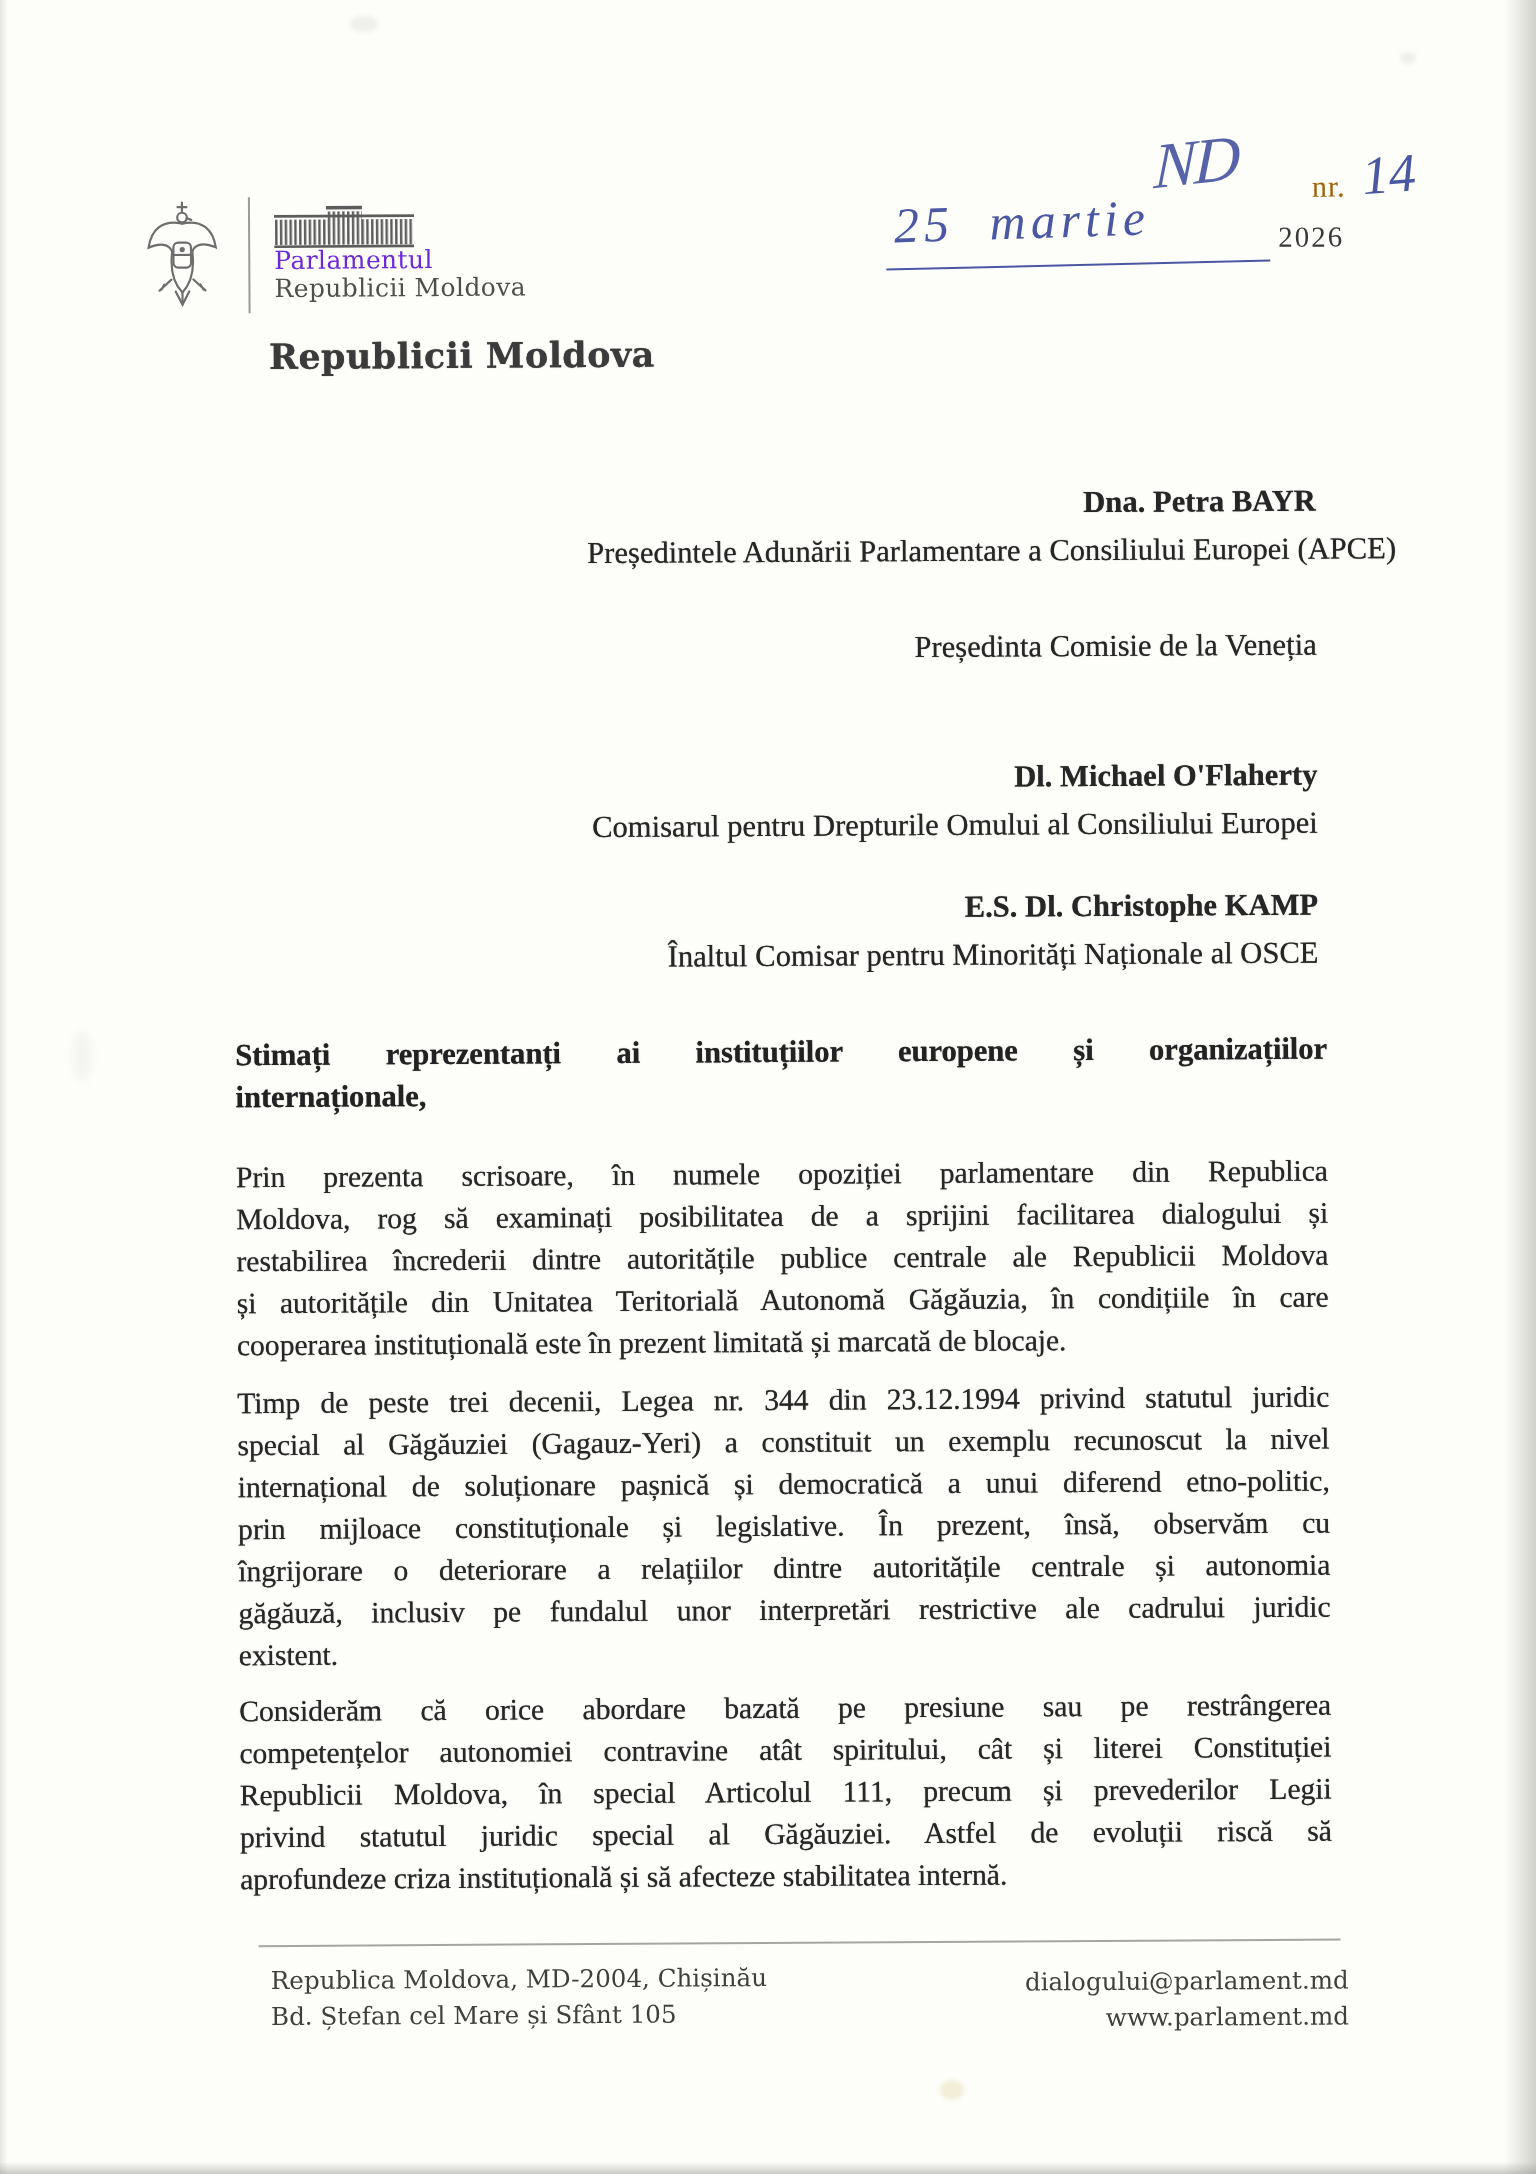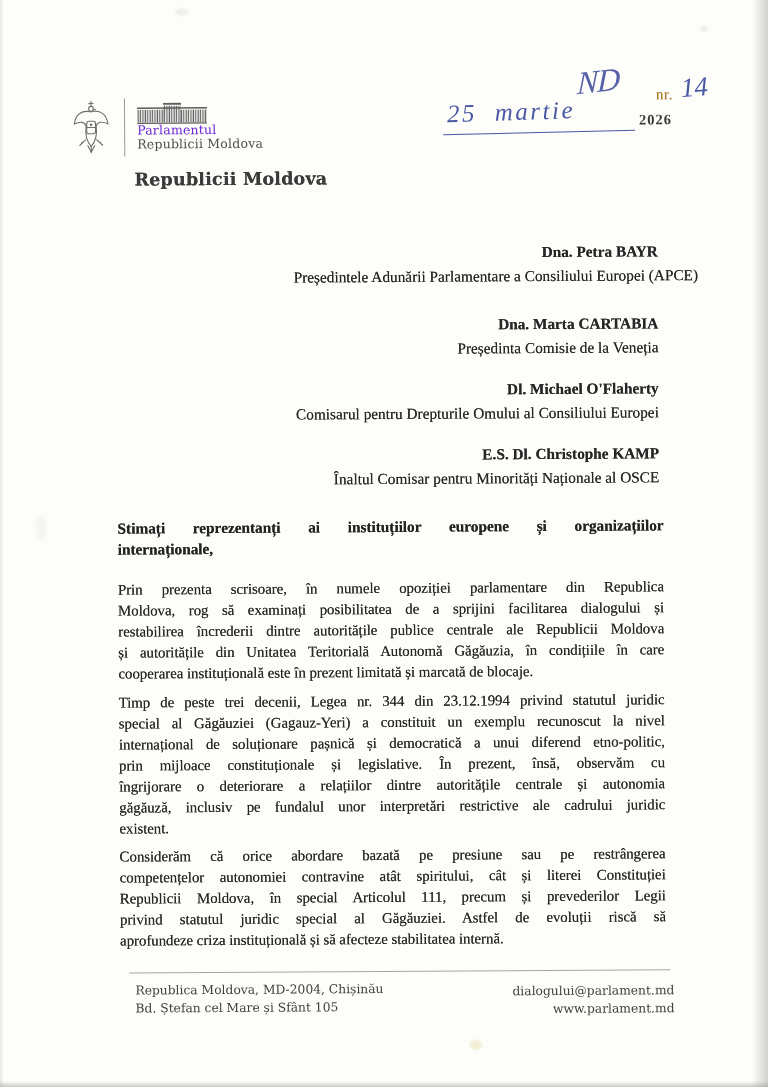--- a/index.html
+++ b/index.html
@@ -38,21 +38,21 @@
   
   .hw{font-style:italic;white-space:nowrap;}
   .paraph{position:absolute;left:580px;top:64px;font-size:32px;transform:rotate(-6deg) skewX(-8deg);
     letter-spacing:-1px;opacity:.92;}
   .nr-label{position:absolute;left:659px;top:88px;font-size:15px;color:#a16207;letter-spacing:.5px;}
   .nr-value{position:absolute;left:684px;top:74px;font-size:27px;transform:rotate(-4deg);}
   .hw-date{position:absolute;left:450px;top:99px;font-size:25px;transform:rotate(-1.5deg);
     letter-spacing:2.5px;word-spacing:9px;}
   .ink-line{position:absolute;left:446px;top:133px;width:192px;height:0;
     border-top:1.6px solid #4a57a3;transform:rotate(-1deg);}
-  .year{position:absolute;left:642px;top:113px;font-size:14.5px;color:#39393b;letter-spacing:1px;font-weight:bold;}
+  .year{position:absolute;left:642px;top:113px;font-size:14.5px;color:#39393b;letter-spacing:1px;}
 
   
   .doc-title{position:absolute;left:137px;top:168px;font-family:"DejaVu Serif",serif;
     font-weight:bold;font-size:17.5px;line-height:21.5px;color:#3b3b3b;letter-spacing:.2px;}
 
   
   .recipient{position:absolute;right:108px;text-align:right;white-space:nowrap;
     font-size:15.3px;line-height:23.5px;}
   .recipient .r-name{font-weight:bold;}
   .rb1{top:241px;} .rb1 .r-title{margin-right:-40px;}
@@ -129,21 +129,20 @@
 
     <div class="doc-title soft">
       <div>Republicii Moldova</div>
     </div>
 
     <div class="recipient rb1 soft">
       <div class="r-name">Dna. Petra BAYR</div>
       <div class="r-title">Președintele Adunării Parlamentare a Consiliului Europei (APCE)</div>
     </div>
     <div class="recipient rb2 soft">
-      <div class="r-name">Dna. Marta CARTABIA</div>
       <div class="r-title">Președinta Comisie de la Veneția</div>
     </div>
     <div class="recipient rb3 soft">
       <div class="r-name">Dl. Michael O'Flaherty</div>
       <div class="r-title">Comisarul pentru Drepturile Omului al Consiliului Europei</div>
     </div>
     <div class="recipient rb4 soft">
       <div class="r-name">E.S. Dl. Christophe KAMP</div>
       <div class="r-title">Înaltul Comisar pentru Minorități Naționale al OSCE</div>
     </div>

